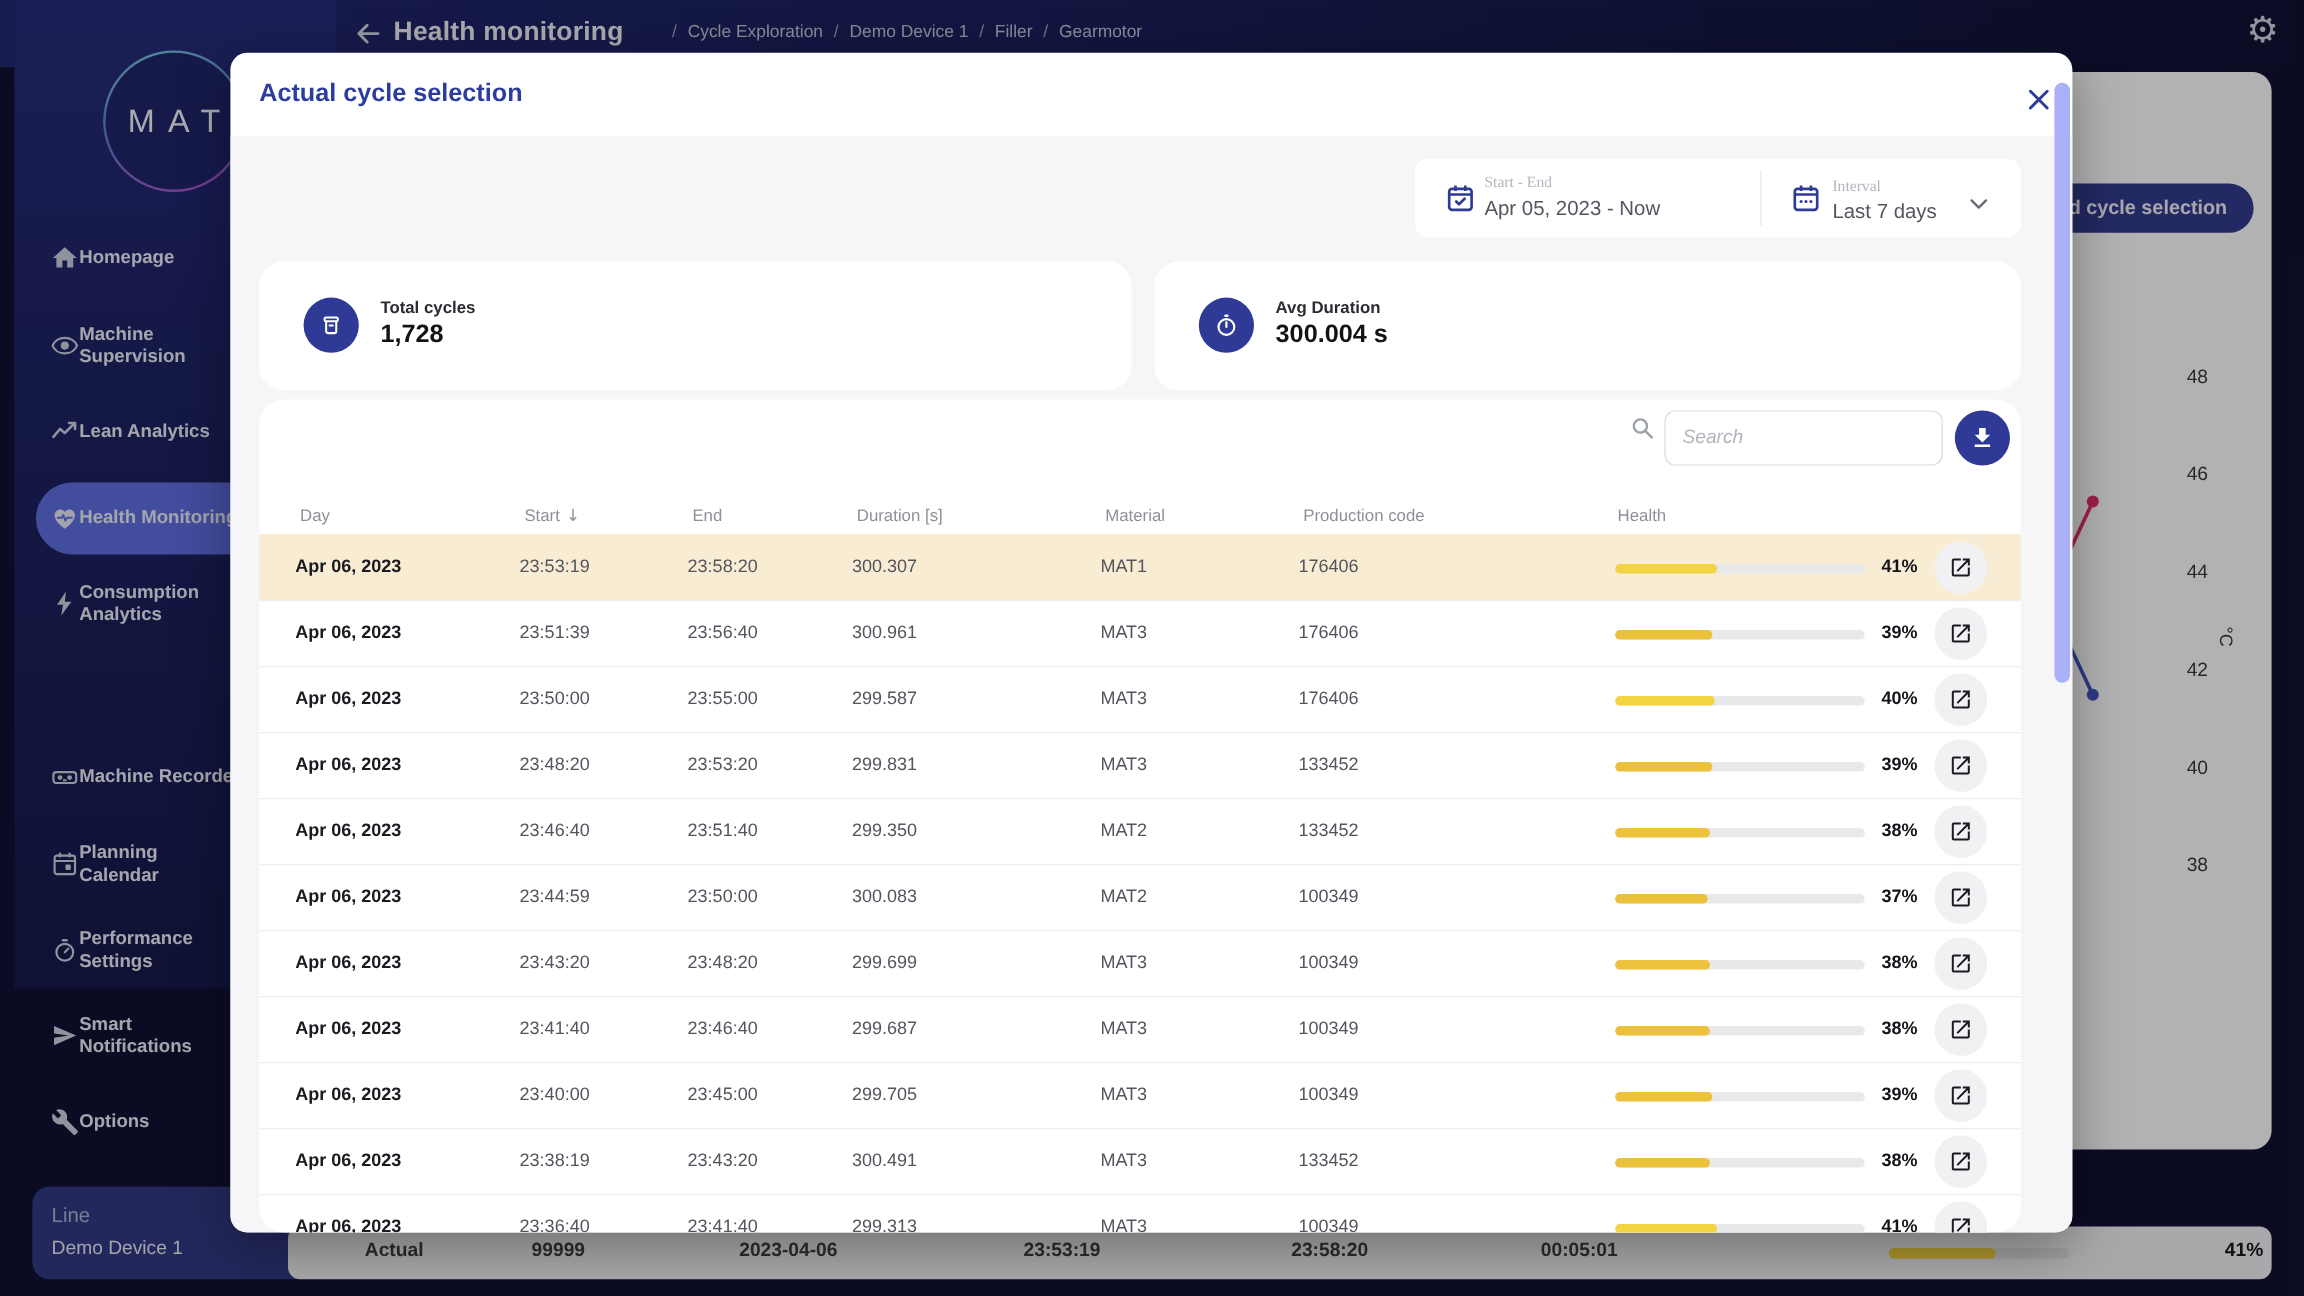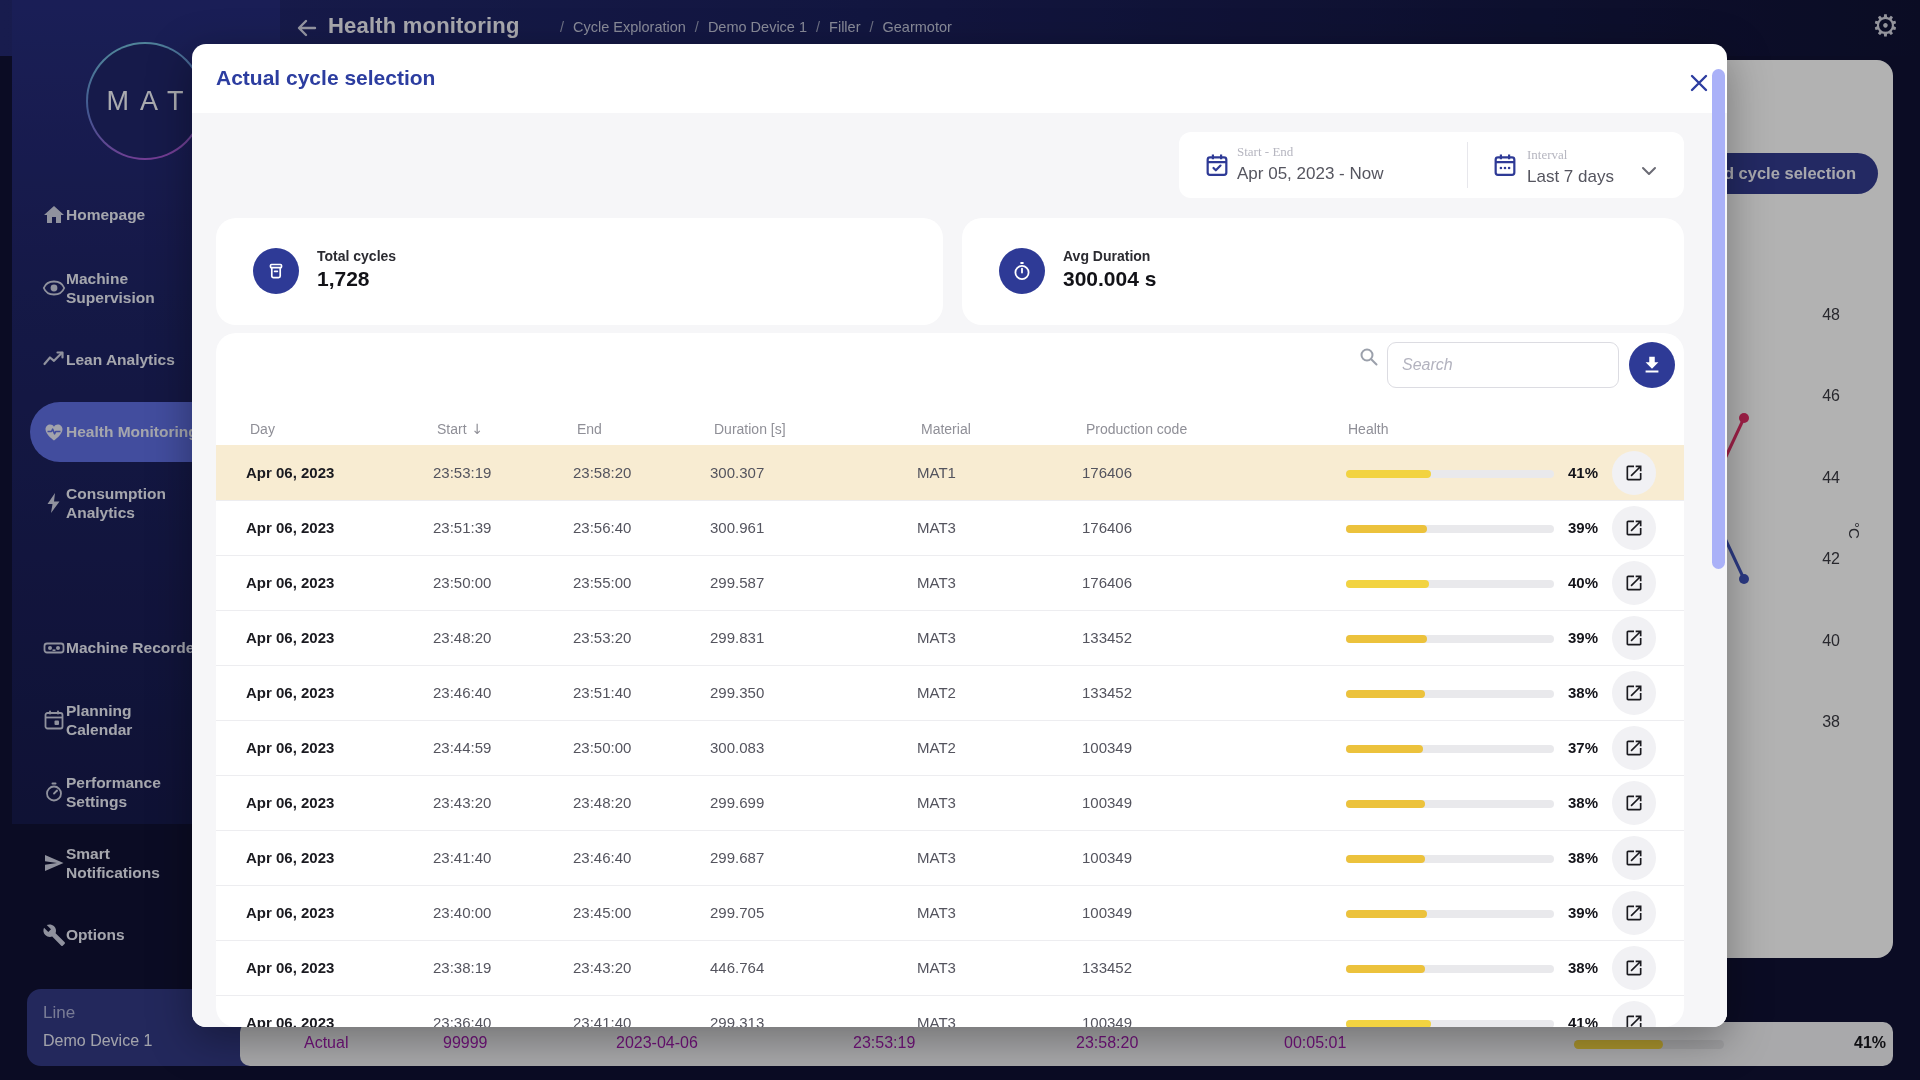--- a/index.html
+++ b/index.html
@@ -38,21 +38,21 @@
   
   .bg-chart-card { position:absolute; left:1500px; top:60px; width:393px; height:898px; background:#ffffff; border-radius:16px; }
   .bg-ticks { position:absolute; left:1796px; top:306px; width:44px; height:425px; display:flex; flex-direction:column; justify-content:space-between; text-align:right; }
   .bg-ticks .tick { font-size:16px; color:#3a3a42; }
   .bg-unit { position:absolute; left:1846px; top:522px; font-size:15px; color:#3a3a42; transform:rotate(90deg); }
   .bg-chart-svg { position:absolute; left:1715px; top:380px; }
   .bg-cycle-btn { position:absolute; left:1652px; top:153px; width:226px; height:41px; background:#333b8f; border-radius:21px;
     display:flex; align-items:center; justify-content:flex-end; padding-right:22px;
     color:#f0f0f8; font-weight:700; font-size:16.5px; white-space:nowrap; overflow:hidden; }
   .bg-bottom-band { position:absolute; left:240px; top:1022px; width:1653px; height:44px; background:#f2f2f5; border-radius:10px; }
-  .bb { position:absolute; top:12px; font-size:16px; color:#a21caf; }
+  .bb { position:absolute; top:12px; font-size:16px; color:#404040;font-weight:bold; }
   .bb-label   { left:64px; }
   .bb-cycles  { left:203px; }
   .bb-date    { left:376px; }
   .bb-start   { left:613px; }
   .bb-end     { left:836px; }
   .bb-dur     { left:1044px; }
   .bb-bar { position:absolute; left:1334px; top:18px; width:150px; height:9px; background:#e2e2e6; border-radius:5px; }
   .bb-bar-fill { position:absolute; left:0; top:0; width:59%; height:9px; background:#f2d341; border-radius:5px; }
   .bb-health { left:1614px; font-weight:800; color:#17171c; }
 
@@ -535,21 +535,21 @@
                 <svg width="20" height="20" viewBox="0 0 24 24">
                   <path d="M14 3 v2 h3.59 l-9.83 9.83 1.41 1.41 L19 6.41 V10 h2 V3 Z M19 19 H5 V5 h7 V3 H5 c-1.1 0-2 .9-2 2 v14 c0 1.1 .9 2 2 2 h14 c1.1 0 2-.9 2-2 v-7 h-2 Z" fill="#1a1a1f"></path>
                 </svg>
               </span>
             </div>
 
             <div class="t-row">
               <span class="c day">Apr 06, 2023</span>
               <span class="c start">23:38:19</span>
               <span class="c end">23:43:20</span>
-              <span class="c dur">446.764</span>
+              <span class="c dur">300.491</span>
               <span class="c mat">MAT3</span>
               <span class="c code">133452</span>
               <span class="bar">
                 <span class="bar-fill" style="width: 38%; background: rgb(236, 194, 60);"></span>
               </span>
               <span class="pct">38%</span>
               <span class="open-wrap">
                 <svg width="20" height="20" viewBox="0 0 24 24">
                   <path d="M14 3 v2 h3.59 l-9.83 9.83 1.41 1.41 L19 6.41 V10 h2 V3 Z M19 19 H5 V5 h7 V3 H5 c-1.1 0-2 .9-2 2 v14 c0 1.1 .9 2 2 2 h14 c1.1 0 2-.9 2-2 v-7 h-2 Z" fill="#1a1a1f"></path>
                 </svg>

